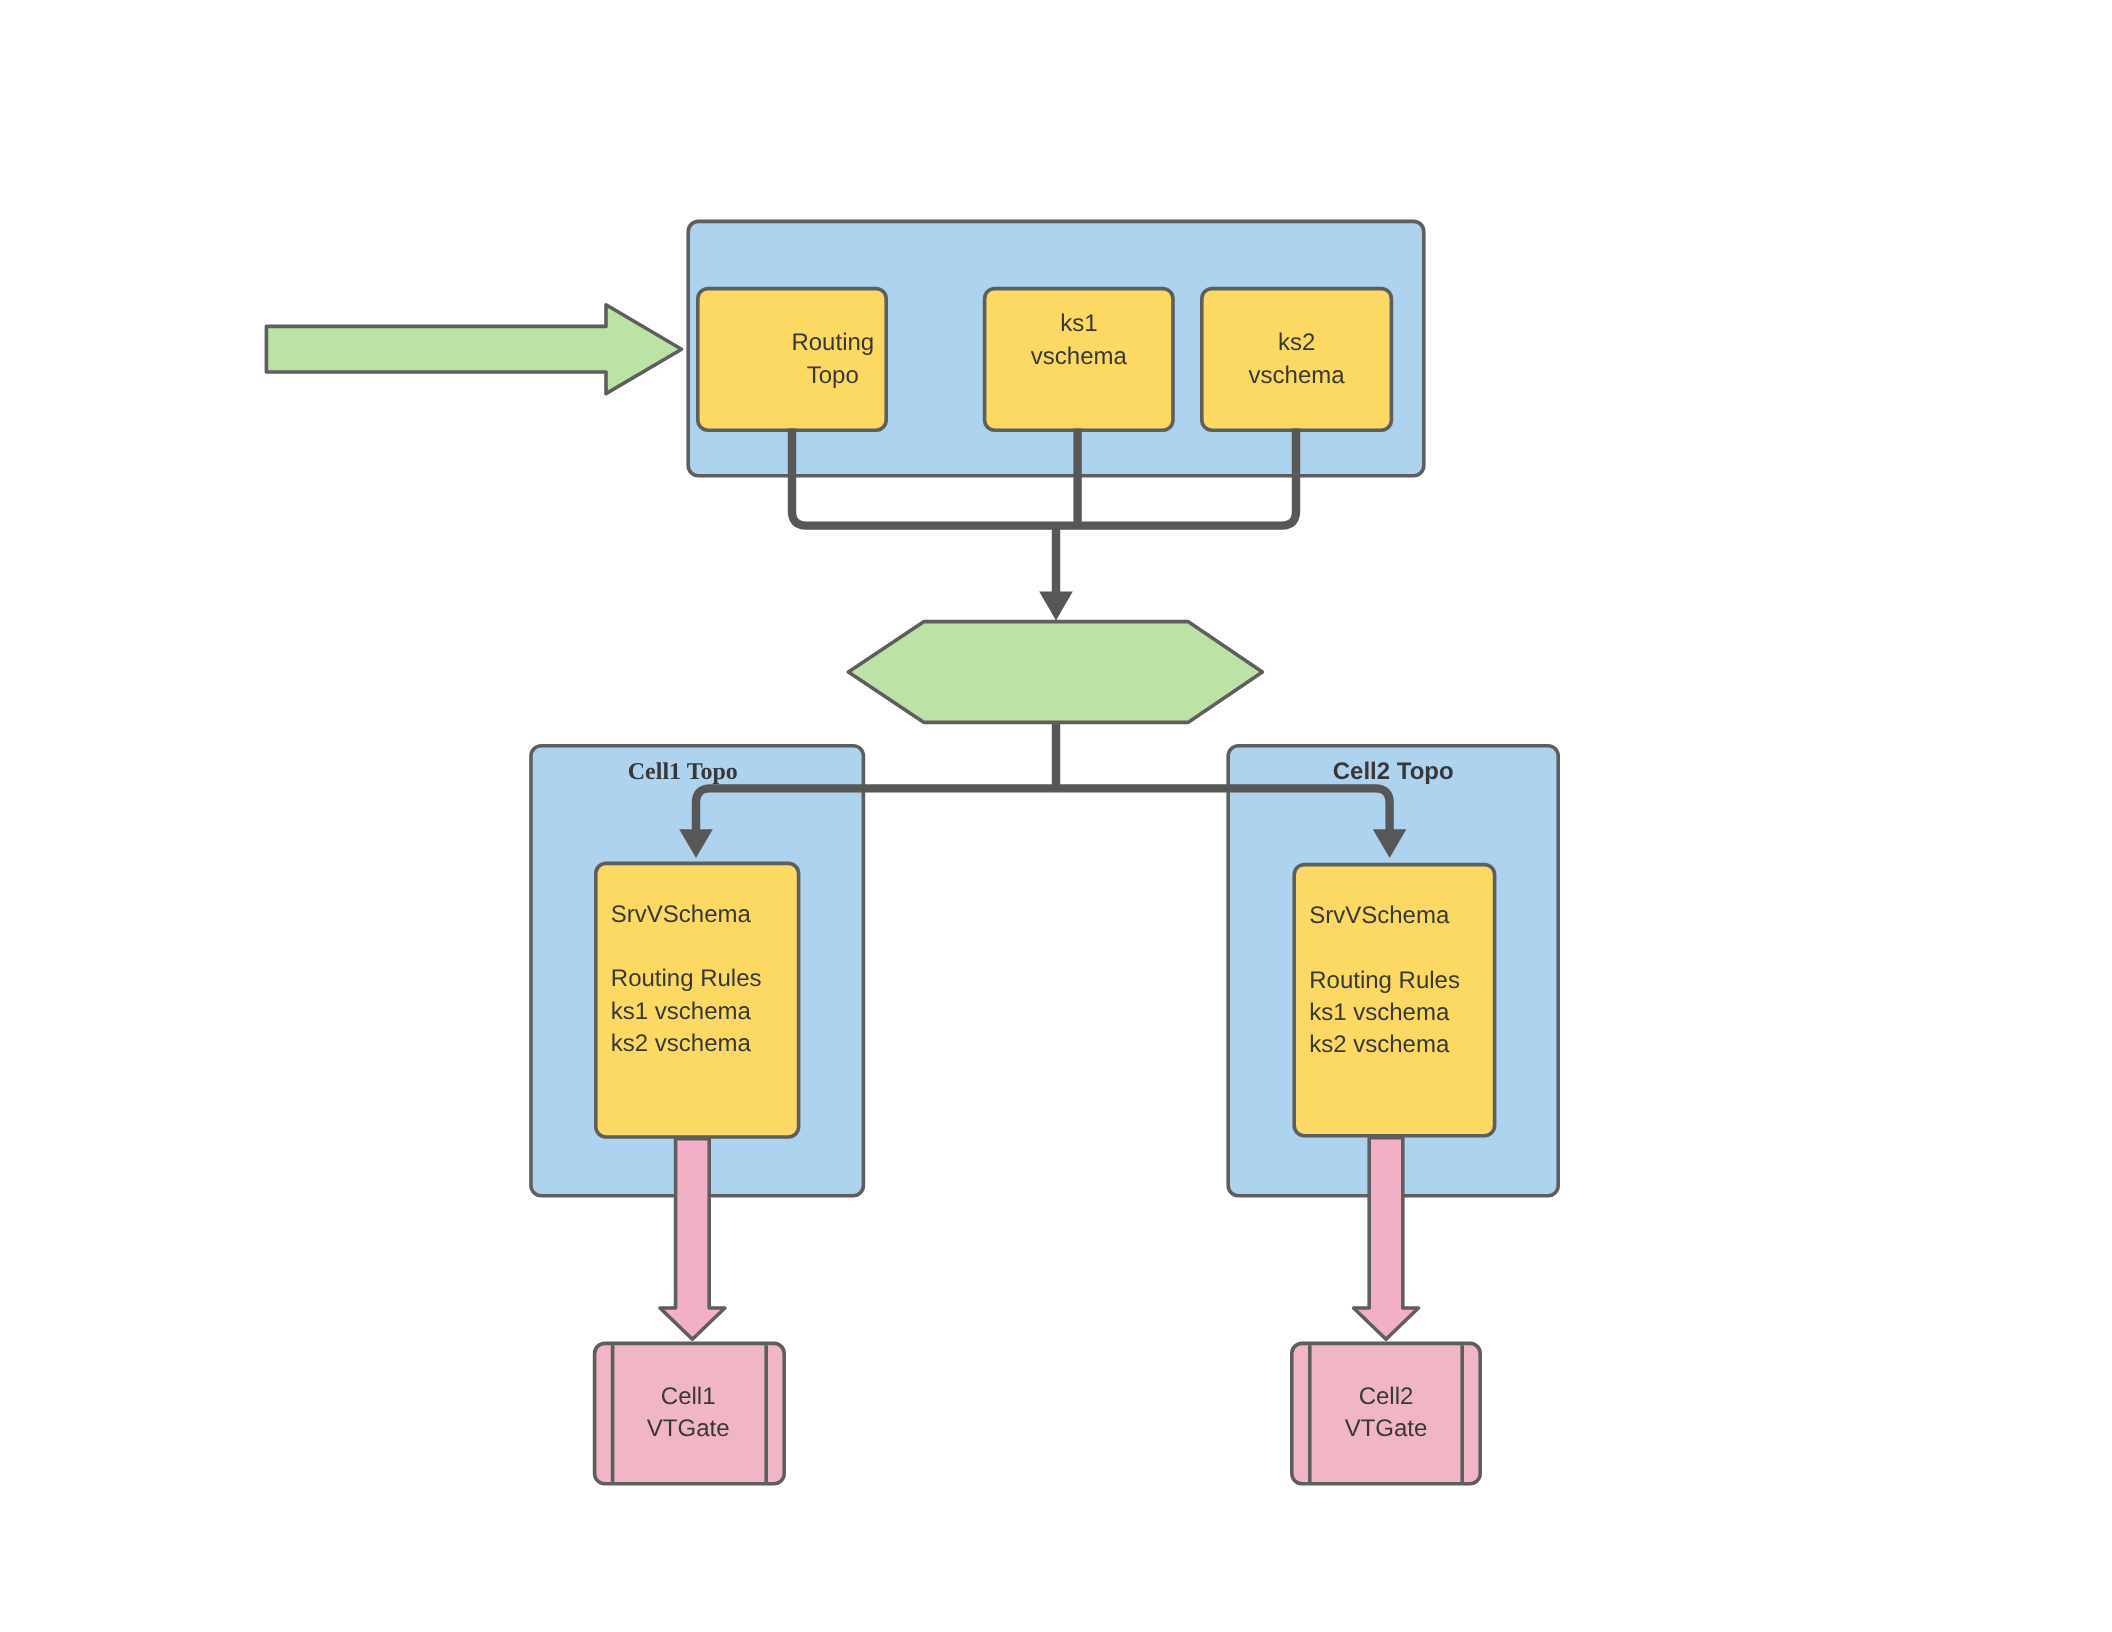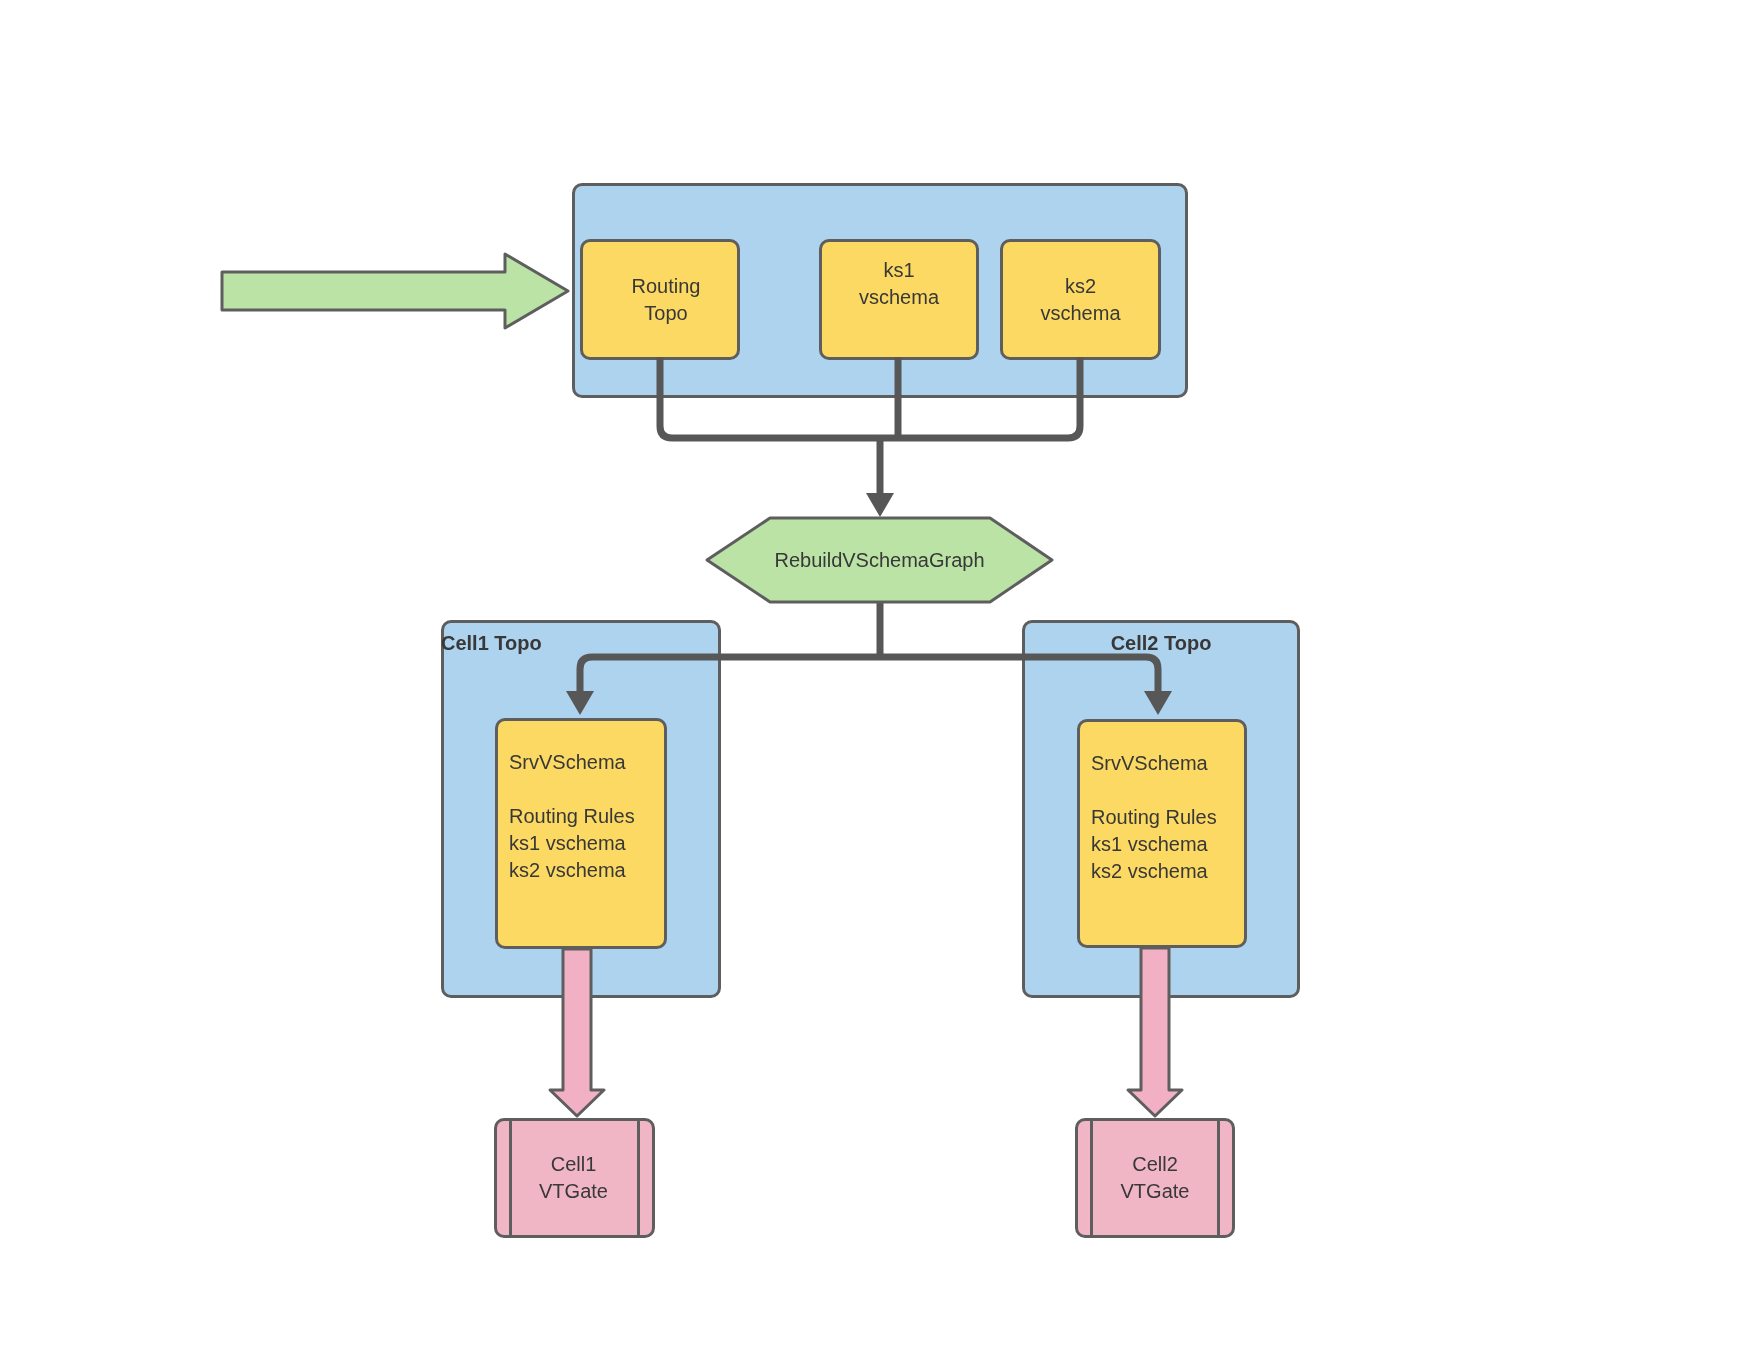--- a/index.html
+++ b/index.html
@@ -64,37 +64,36 @@
 
     <path class="shape" fill="#bce3a6" d="M222,272 H505 V254 L568,291 L505,328 V310 H222 Z"></path>
 
     <path class="shape" fill="#bce3a6" d="M707,560 L770,518 H990 L1052,560 L990,602 H770 Z"></path>
 
     <path class="shape" fill="#f2b0c4" d="M563,949 V1090 H550 L577,1116 L604,1090 H591 V949 Z"></path>
     <path class="shape" fill="#f2b0c4" d="M1141,948 V1090 H1128 L1155,1116 L1182,1090 H1169 V948 Z"></path>
   </svg>
 
 
-  <div class="lbl center" style="left:576px;top:239px;width:132px;height:121px;padding-left:24px;">
+  <div class="lbl center" style="left:604px;top:239px;width:132px;height:121px;padding-left:24px;">
     <div class="tline">Routing</div>
     <div class="tline">Topo</div>
   </div>
   <div class="lbl center" style="left:819px;top:223px;width:160px;height:121px;">
     <div class="tline">ks1</div>
     <div class="tline">vschema</div>
   </div>
   <div class="lbl center" style="left:1000px;top:239px;width:161px;height:121px;">
     <div class="tline">ks2</div>
     <div class="tline">vschema</div>
   </div>
 
 
-  <div class="lbl center" style="left:707px;top:518px;width:345px;height:84px;">RebuildVSchemaGraph</div>
 
-  <div class="lbl bold" style="left:441px;top:630px;width:256px;">Cell1 Topo</div>
+  <div class="lbl bold" style="left:441px;top:630px;width:256px;text-align:center;font-family:Liberation Serif, serif;">Cell1 Topo</div>
   <div class="lbl bold" style="left:1022px;top:630px;width:278px;text-align:center;">Cell2 Topo</div>
 
   <div class="srvtext" style="left:495px;top:718px;width:172px;height:231px;">
     <div class="tline">SrvVSchema</div>
     <div class="tline"></div>
     <div class="tline">Routing Rules</div>
     <div class="tline">ks1 vschema</div>
     <div class="tline">ks2 vschema</div>
   </div>
   <div class="srvtext" style="left:1077px;top:719px;width:170px;height:229px;">

